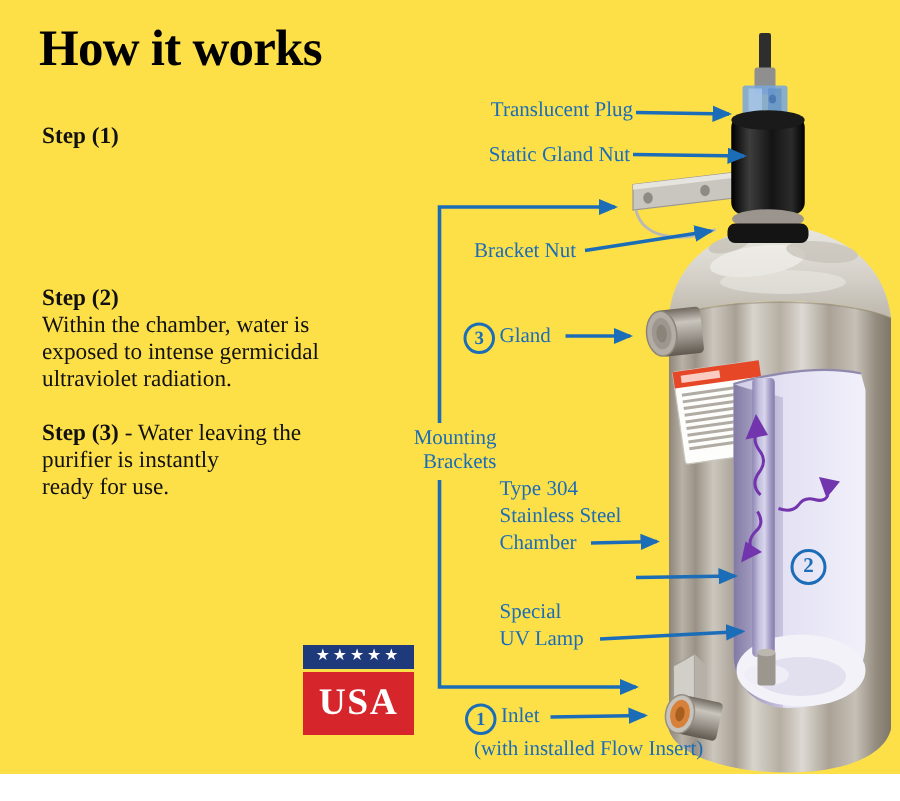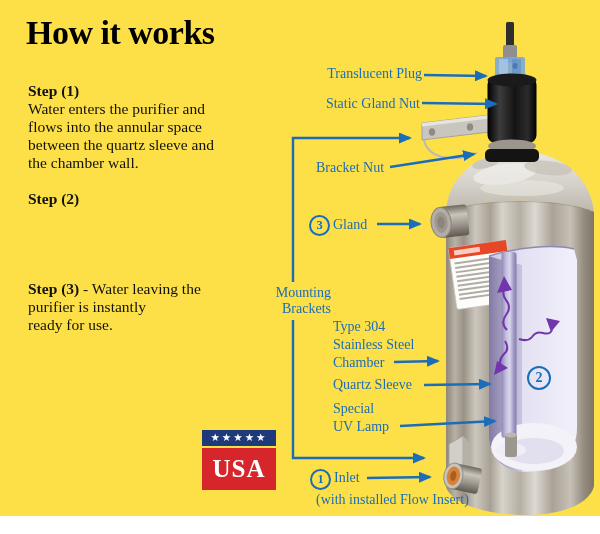--- a/index.html
+++ b/index.html
@@ -188,28 +188,27 @@
       <path d="M424,385 L490,384" marker-end="url(#arrow)"></path>
       <path d="M400,426 L495,421" marker-end="url(#arrow)"></path>
       <path d="M367,478 L430,477" marker-end="url(#arrow)"></path>
     </g>
   </svg>
 
   <h1 class="txt title" style="margin:0;">How it works</h1>
 
   <div class="txt step" style="top:82px;">
     <div class="hd">Step (1)</div>
-    <div class="pre">Water enters the purifier and
-flows into the annular space
-between the quartz sleeve and
-the chamber wall.</div>
   </div>
 
   <div class="txt step" style="top:190px;">
     <div class="hd">Step (2)</div>
+    <div class="pre">Within the chamber, water is
+exposed to intense germicidal
+ultraviolet radiation.</div>
   </div>
 
   <div class="txt step" style="top:280px;">
     <span class="inline-hd">Step (3)</span>
     <span class="inline-bd">- Water leaving the
 purifier is instantly
 ready for use.</span>
   </div>
 
   <div class="txt step" style="top:351px;">
@@ -225,21 +224,20 @@
 
   <div class="circled" style="left:309px;top:215px;">3</div>
   <div class="lbl" style="left:333px;top:217px;">Gland</div>
 
   <div class="lbl pre" style="left:259px;top:285px;width:72px;text-align:right;">Mounting
 Brackets</div>
 
   <div class="lbl lbl3 pre" style="left:333px;top:318px;">Type 304
 Stainless Steel
 Chamber</div>
-  <div class="lbl" style="left:333px;top:377px;">Quartz Sleeve</div>
   <div class="lbl lbl3 pre" style="left:333px;top:400px;">Special
 UV Lamp</div>
 
   <div class="circled" style="left:527px;top:366px;width:20px;height:20px;line-height:20px;font-size:14px;">2</div>
 
   <div class="circled" style="left:310px;top:469px;">1</div>
   <div class="lbl" style="left:334px;top:470px;">Inlet</div>
   <div class="lbl" style="left:316px;top:492px;">(with installed Flow Insert)</div>
 
 </div>

